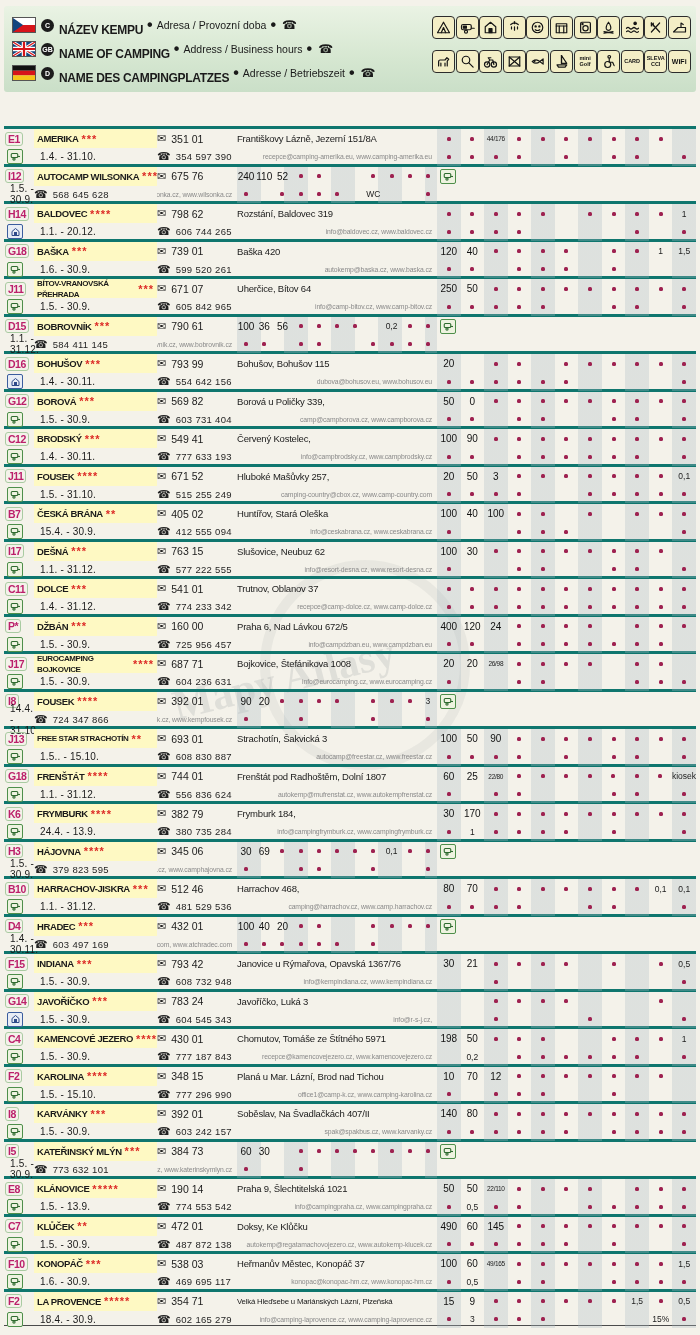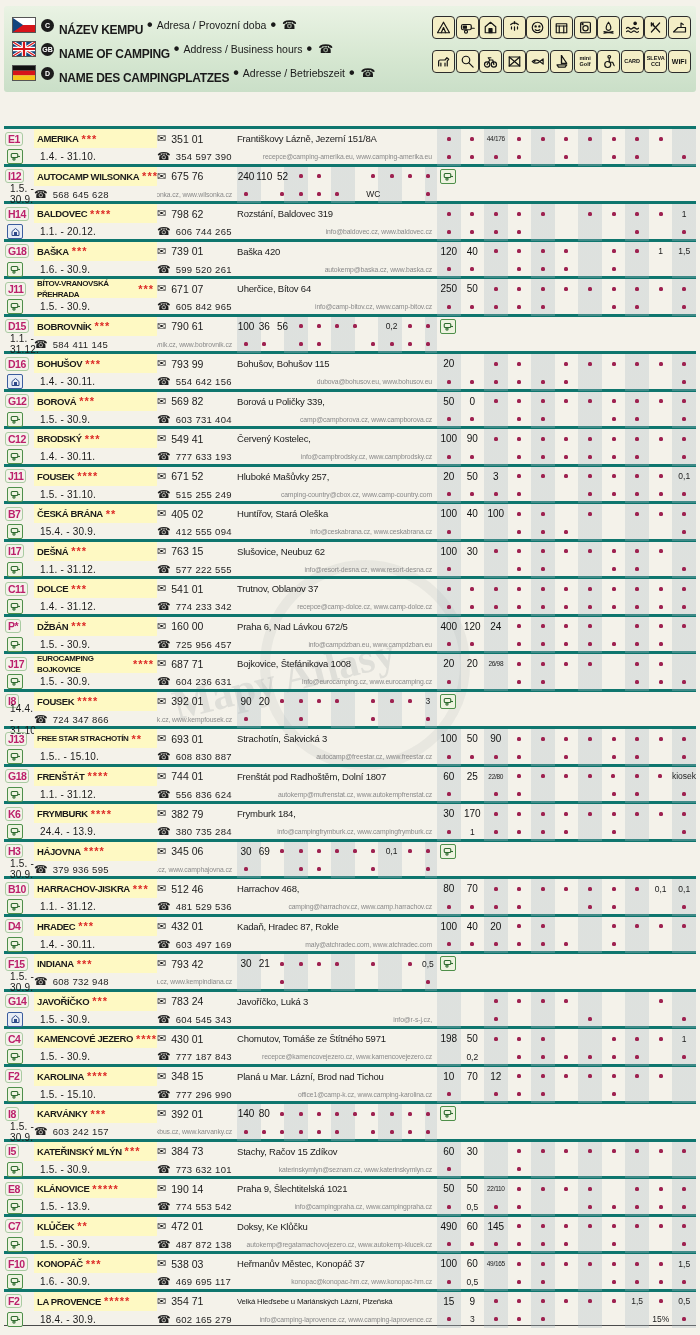--- a/index.html
+++ b/index.html
@@ -2037,21 +2037,21 @@
             <svg width="11" height="9" viewBox="0 0 20 18" fill="none" stroke="#2f6b2f" stroke-width="2.2">
               <rect x="1.5" y="3" width="13" height="8" rx="2"></rect>
               <circle cx="7" cy="14" r="2.2"></circle>
               <path d="M14.5 9 H19"></path>
             </svg>
           </span>
         </div>
       <div class="date-cell">1.5. - 30.9.</div>
       <div class="phone-cell">
           <span class="glyph">☎</span>
-          <span class="val">379 936 595</span>
+          <span class="val">379 823 595</span>
         </div>
       <div class="web-cell">automotoklub@kdyne.cz, www.camphajovna.cz</div>
       <div class="amen amen2">
           <div class="acell">
             <span class="dot"></span>
           </div>
           <div class="acell"></div>
           <div class="acell"></div>
           <div class="acell">
             <span class="dot"></span>
@@ -2169,21 +2169,20 @@
           <span class="code">D4</span>
         </div>
       <div class="name-cell">
           <span class="camp-name">HRADEC</span>
           <span class="stars">***</span>
         </div>
       <div class="postal-cell">
           <span class="glyph">✉</span>
           <span class="val">432 01</span>
         </div>
-      <div class="addr-cell">Kadaň, Hradec 87, Rokle</div>
       <div class="amen amen1">
           <div class="acell">
             <span class="anum">100</span>
           </div>
           <div class="acell">
             <span class="anum">40</span>
           </div>
           <div class="acell">
             <span class="anum">20</span>
           </div>
@@ -2257,20 +2256,21 @@
           <span class="code">F15</span>
         </div>
       <div class="name-cell">
           <span class="camp-name">INDIANA</span>
           <span class="stars">***</span>
         </div>
       <div class="postal-cell">
           <span class="glyph">✉</span>
           <span class="val">793 42</span>
         </div>
+      <div class="addr-cell">Janovice u Rýmařova, Opavská 1367/76</div>
       <div class="amen amen1">
           <div class="acell">
             <span class="anum">30</span>
           </div>
           <div class="acell">
             <span class="anum">21</span>
           </div>
           <div class="acell">
             <span class="dot"></span>
           </div>
@@ -2581,20 +2581,21 @@
           <span class="code">I8</span>
         </div>
       <div class="name-cell">
           <span class="camp-name">KARVÁNKY</span>
           <span class="stars">***</span>
         </div>
       <div class="postal-cell">
           <span class="glyph">✉</span>
           <span class="val">392 01</span>
         </div>
+      <div class="addr-cell">Soběslav, Na Švadlačkách 407/II</div>
       <div class="amen amen1">
           <div class="acell">
             <span class="anum">140</span>
           </div>
           <div class="acell">
             <span class="anum">80</span>
           </div>
           <div class="acell">
             <span class="dot"></span>
           </div>
@@ -2678,21 +2679,20 @@
           <span class="code">I5</span>
         </div>
       <div class="name-cell">
           <span class="camp-name">KATEŘINSKÝ MLÝN</span>
           <span class="stars">***</span>
         </div>
       <div class="postal-cell">
           <span class="glyph">✉</span>
           <span class="val">384 73</span>
         </div>
-      <div class="addr-cell">Stachy, Račov 15 Zdíkov</div>
       <div class="amen amen1">
           <div class="acell">
             <span class="anum">60</span>
           </div>
           <div class="acell">
             <span class="anum">30</span>
           </div>
           <div class="acell"></div>
           <div class="acell">
             <span class="dot"></span>

